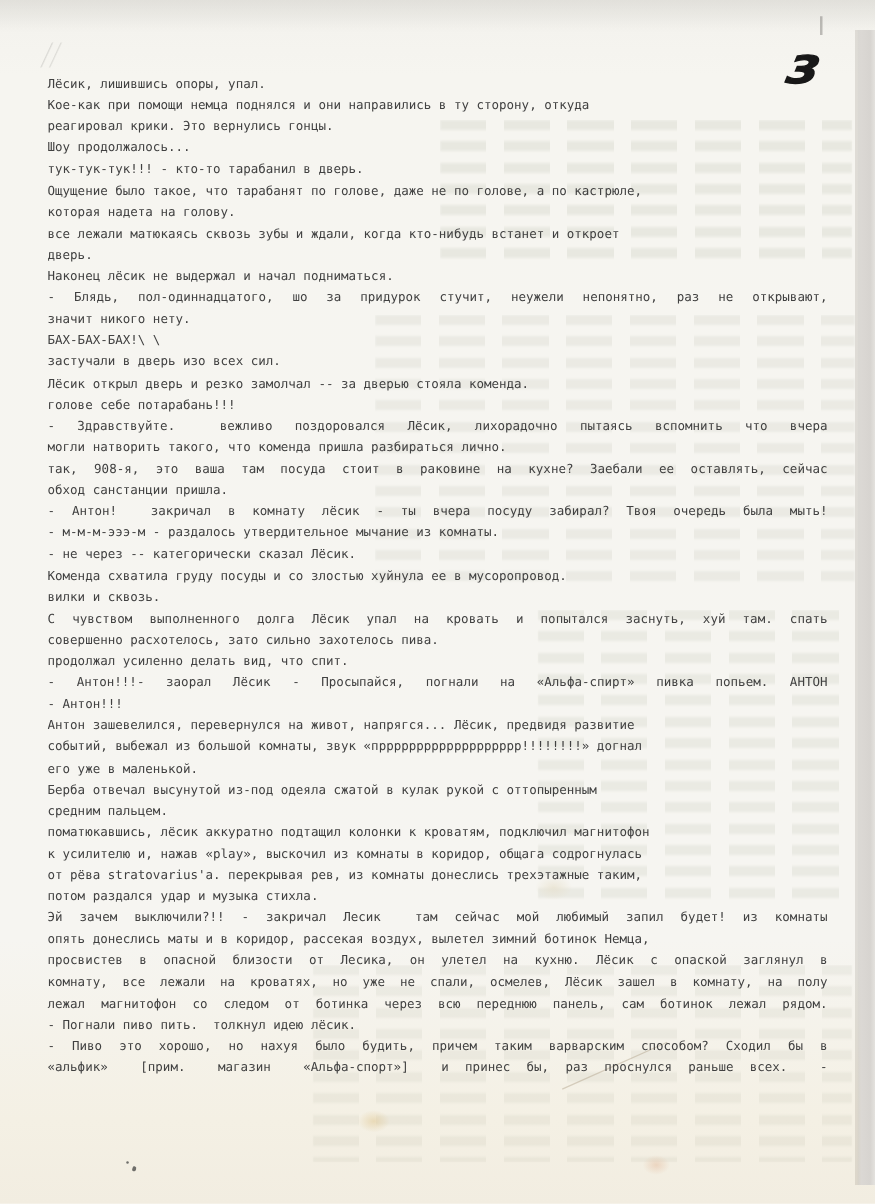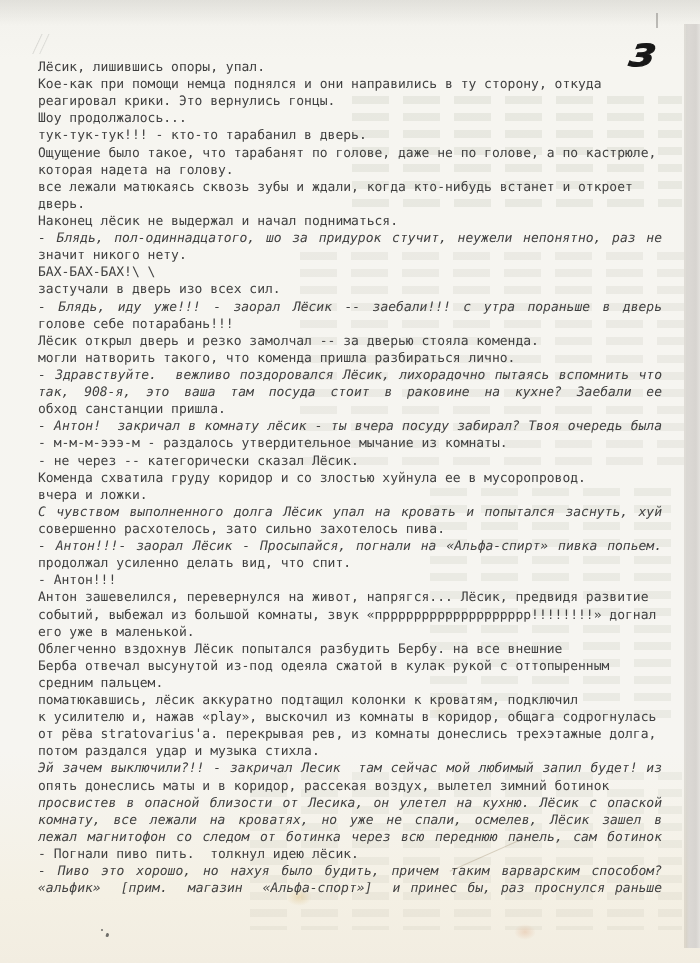--- a/index.html
+++ b/index.html
@@ -37,23 +37,23 @@
   .dotmark i:first-child{left:0;top:0;width:2px;height:2px;}
   .dotmark i:last-child{left:5px;top:4px;width:2.5px;height:3.5px;transform:rotate(18deg);border-radius:40% 60% 60% 40%;}
   
   .pagenum{position:absolute;left:618px;top:38px;width:48px;height:38px;
     font-family:"DejaVu Sans","Liberation Sans",sans-serif;font-weight:bold;font-style:italic;
     font-size:33px;line-height:36px;color:#181818;text-align:center;
     transform:skewX(-10deg) scaleX(1.12) scaleY(0.92);
     -webkit-text-stroke:1.2px #181818;letter-spacing:-1px;}
   
   .text{position:absolute;left:38px;top:59px;width:624px;color:#414141;
-    font-size:13px;text-rendering:geometricPrecision;}
+    font-size:10px;text-rendering:geometricPrecision;}
   .line{height:17.12px;line-height:17.12px;overflow:hidden;white-space:normal;}
-  .line.j{text-align:justify;font-style:italic;}
+  .line.j{text-align:justify;}
   .line.j::after{content:"";display:inline-block;width:100%;height:0;}
 </style>
 </head>
 <body>
 
 <div class="scan">
   <div class="edge-top"></div>
   <div class="edge-right"></div>
 
   <div class="bleed b1"></div>
@@ -82,46 +82,44 @@
       <div class="line">тук-тук-тук!!! - кто-то тарабанил в дверь.</div>
       <div class="line">Ощущение было такое, что тарабанят по голове, даже не по голове, а по кастрюле,</div>
       <div class="line">которая надета на голову.</div>
       <div class="line">все лежали матюкаясь сквозь зубы и ждали, когда кто-нибудь встанет и откроет</div>
       <div class="line">дверь.</div>
       <div class="line">Наконец лёсик не выдержал и начал подниматься.</div>
       <div class="line j">- Блядь, пол-одиннадцатого, шо за придурок стучит, неужели непонятно, раз не открывают,</div>
       <div class="line">значит никого нету.</div>
       <div class="line">БАХ-БАХ-БАХ!\ \</div>
       <div class="line">застучали в дверь изо всех сил.</div>
-      <div class="line j">- Блядь, иду уже!!! - заорал Лёсик -- заебали!!! с утра пораньше в дверь ебашить!!! по</div>
+      <div class="line">Лёсик открыл дверь и резко замолчал -- за дверью стояла коменда.</div>
       <div class="line">голове себе потарабань!!!</div>
-      <div class="line">Лёсик открыл дверь и резко замолчал -- за дверью стояла коменда.</div>
+      <div class="line j">- Здравствуйте.&nbsp; вежливо поздоровался Лёсик, лихорадочно пытаясь вспомнить что вчера</div>
       <div class="line">могли натворить такого, что коменда пришла разбираться лично.</div>
-      <div class="line j">- Здравствуйте.&nbsp; вежливо поздоровался Лёсик, лихорадочно пытаясь вспомнить что вчера</div>
       <div class="line j">так, 908-я, это ваша там посуда стоит в раковине на кухне? Заебали ее оставлять, сейчас</div>
       <div class="line">обход санстанции пришла.</div>
       <div class="line j">- Антон!&nbsp; закричал в комнату лёсик - ты вчера посуду забирал? Твоя очередь была мыть!</div>
       <div class="line">- м-м-м-эээ-м - раздалось утвердительное мычание из комнаты.</div>
       <div class="line">- не через -- категорически сказал Лёсик.</div>
-      <div class="line">Коменда схватила груду коридор и со злостью хуйнула ее в мусоропровод.</div>
-      <div class="line">вчера и ложки.</div>
+      <div class="line">Коменда схватила груду посуды и со злостью хуйнула ее в мусоропровод.</div>
+      <div class="line">вилки и сквозь.</div>
       <div class="line j">С чувством выполненного долга Лёсик упал на кровать и попытался заснуть, хуй там. спать</div>
       <div class="line">совершенно расхотелось, зато сильно захотелось пива.</div>
+      <div class="line">продолжал усиленно делать вид, что спит.</div>
       <div class="line j">- Антон!!!- заорал Лёсик - Просыпайся, погнали на «Альфа-спирт» пивка попьем. АНТОН</div>
-      <div class="line">продолжал усиленно делать вид, что спит.</div>
       <div class="line">- Антон!!!</div>
       <div class="line">Антон зашевелился, перевернулся на живот, напрягся... Лёсик, предвидя развитие</div>
       <div class="line">событий, выбежал из большой комнаты, звук «пррррррррррррррррррр!!!!!!!!» догнал</div>
       <div class="line">его уже в маленькой.</div>
-      <div class="line">Облегченно вздохнув Лёсик попытался разбудить Бербу. на все внешние раздражители</div>
       <div class="line">Берба отвечал высунутой из-под одеяла сжатой в кулак рукой с оттопыренным</div>
       <div class="line">средним пальцем.</div>
       <div class="line">поматюкавшись, лёсик аккуратно подтащил колонки к кроватям, подключил магнитофон</div>
       <div class="line">к усилителю и, нажав «play», выскочил из комнаты в коридор, общага содрогнулась</div>
-      <div class="line">от рёва stratovarius'a. перекрывая рев, из комнаты донеслись трехэтажные долга,</div>
+      <div class="line">от рёва stratovarius'a. перекрывая рев, из комнаты донеслись трехэтажные таким,</div>
       <div class="line">потом раздался удар и музыка стихла.</div>
       <div class="line j">Эй зачем выключили?!! - закричал Лесик&nbsp; там сейчас мой любимый запил будет! из комнаты</div>
       <div class="line">опять донеслись маты и в коридор, рассекая воздух, вылетел зимний ботинок Немца,</div>
       <div class="line j">просвистев в опасной близости от Лесика, он улетел на кухню. Лёсик с опаской заглянул в</div>
       <div class="line j">комнату, все лежали на кроватях, но уже не спали, осмелев, Лёсик зашел в комнату, на полу</div>
       <div class="line j">лежал магнитофон со следом от ботинка через всю переднюю панель, сам ботинок лежал рядом.</div>
       <div class="line">- Погнали пиво пить.&nbsp; толкнул идею лёсик.</div>
       <div class="line j">- Пиво это хорошо, но нахуя было будить, причем таким варварским способом? Сходил бы в</div>
       <div class="line j">«альфик»&nbsp; [прим.&nbsp; магазин&nbsp; «Альфа-спорт»]&nbsp; и принес бы, раз проснулся раньше всех.&nbsp; -</div>
     </div>

